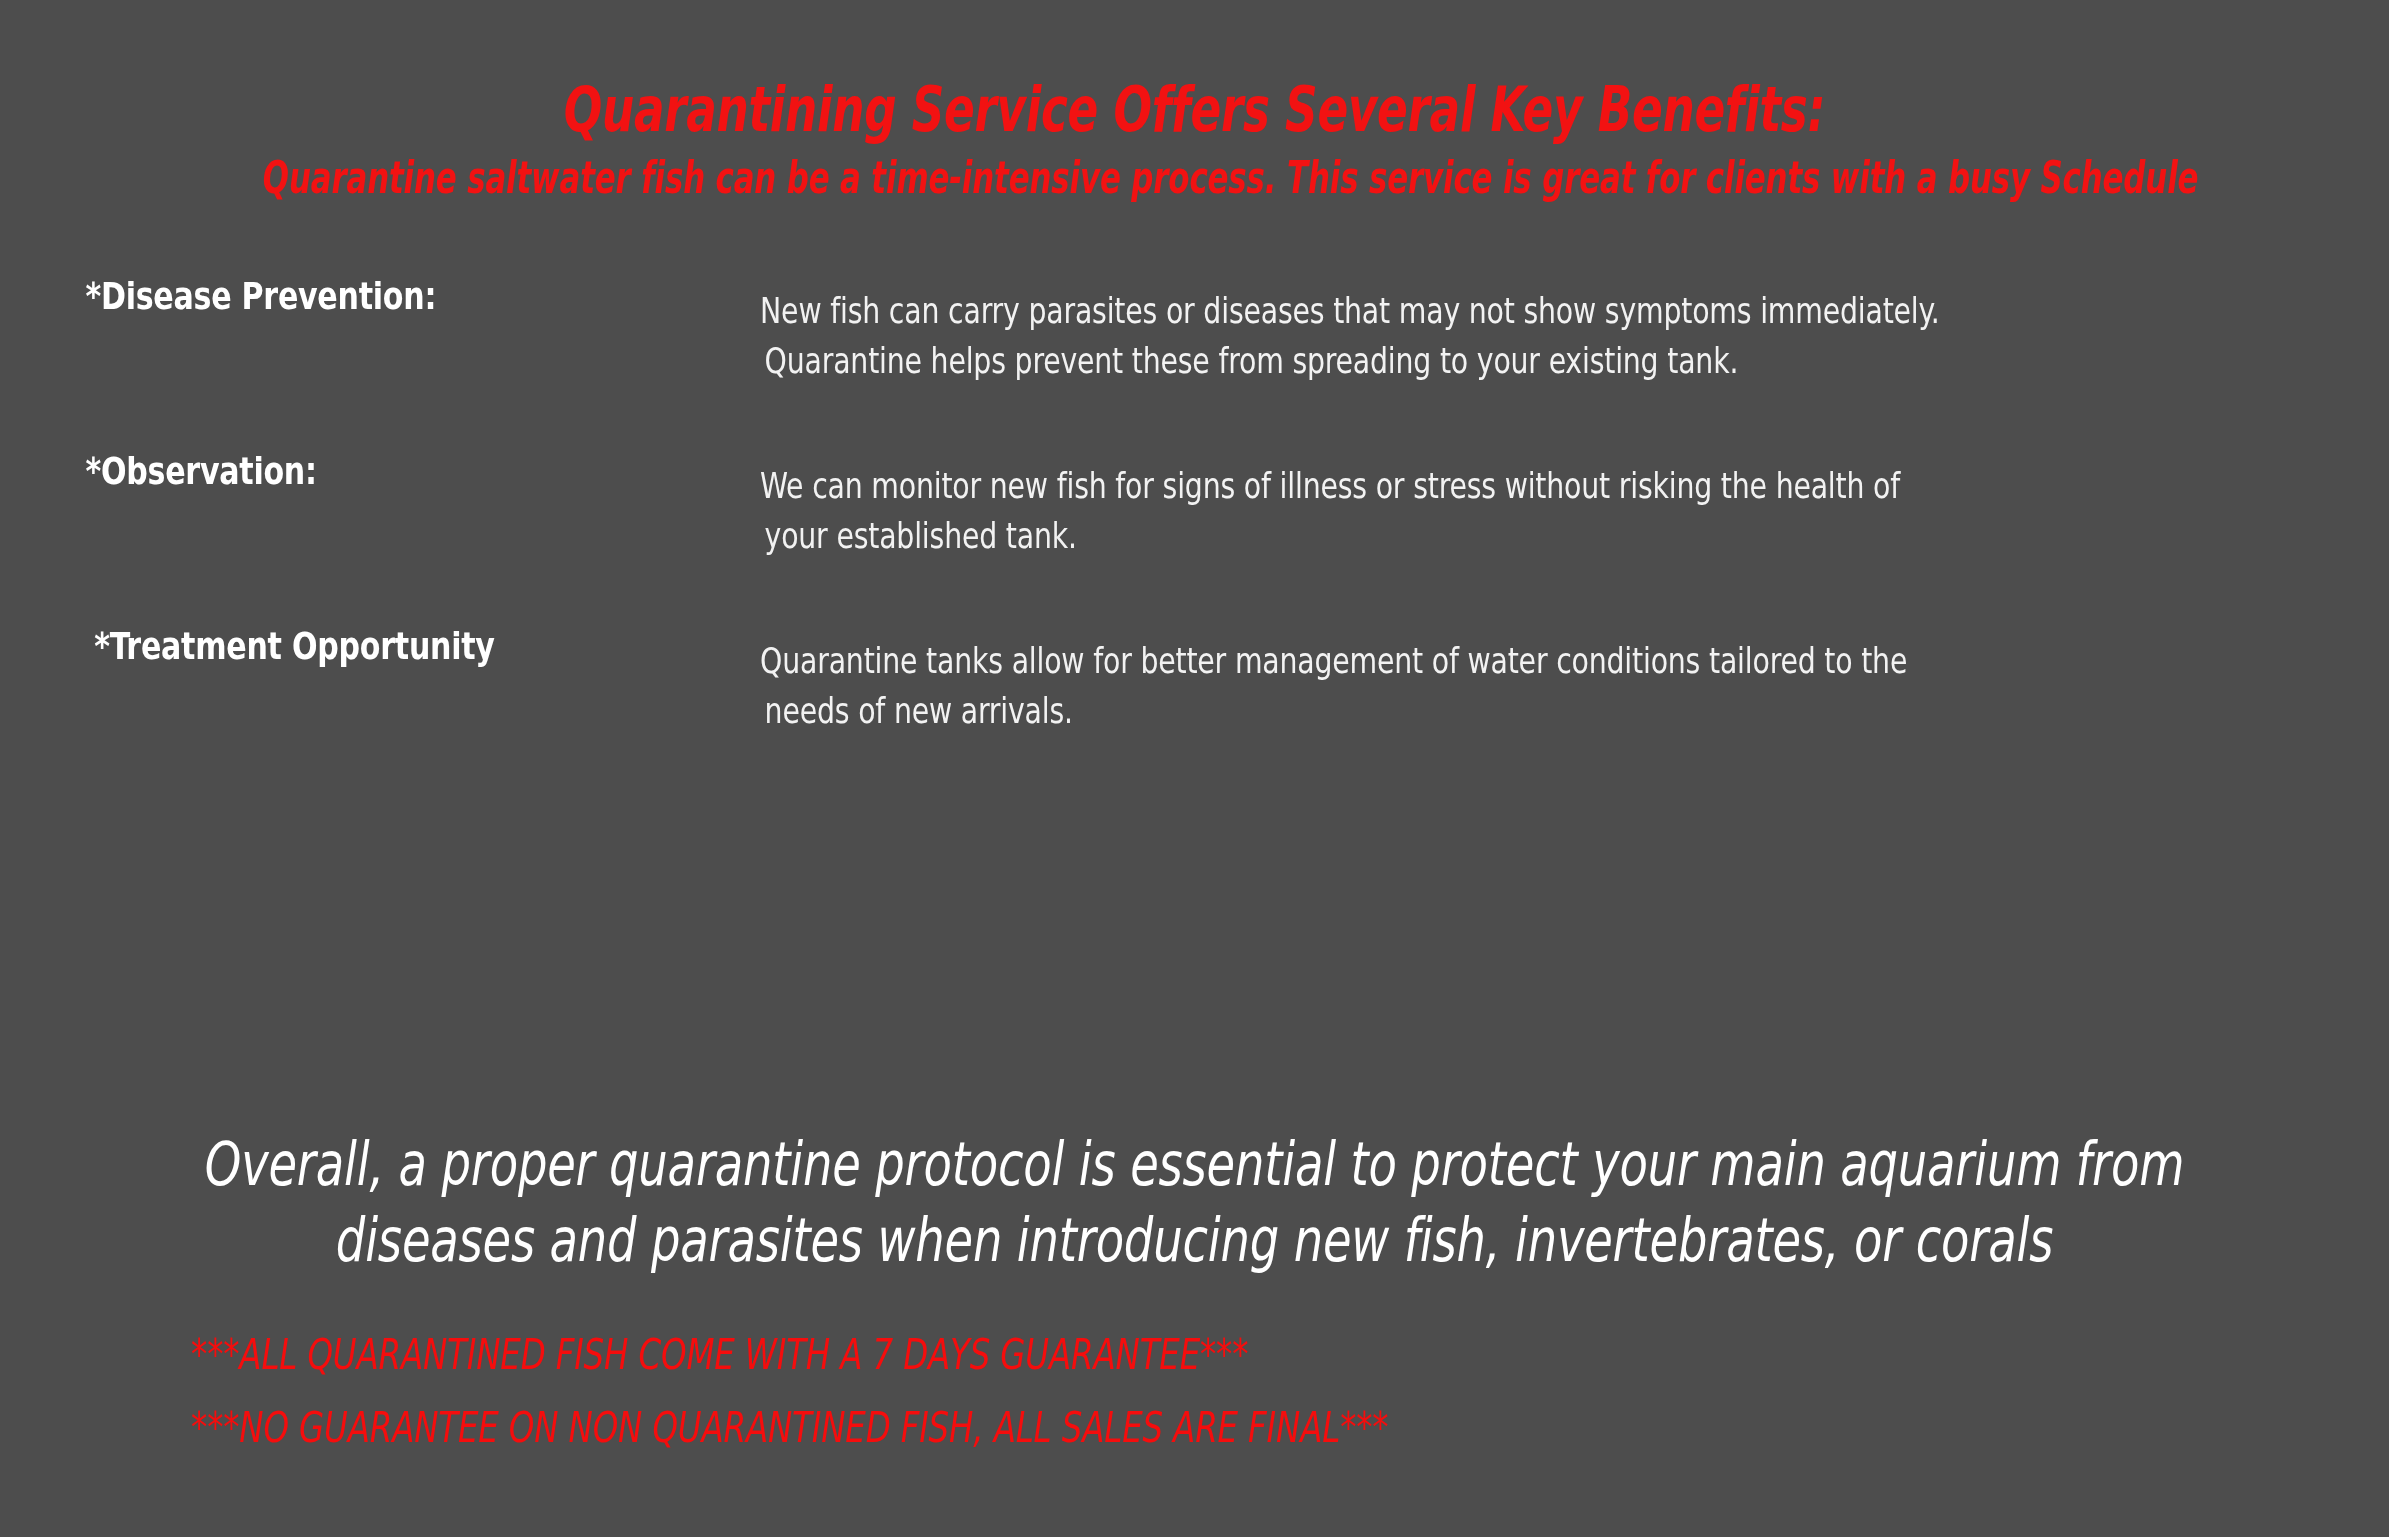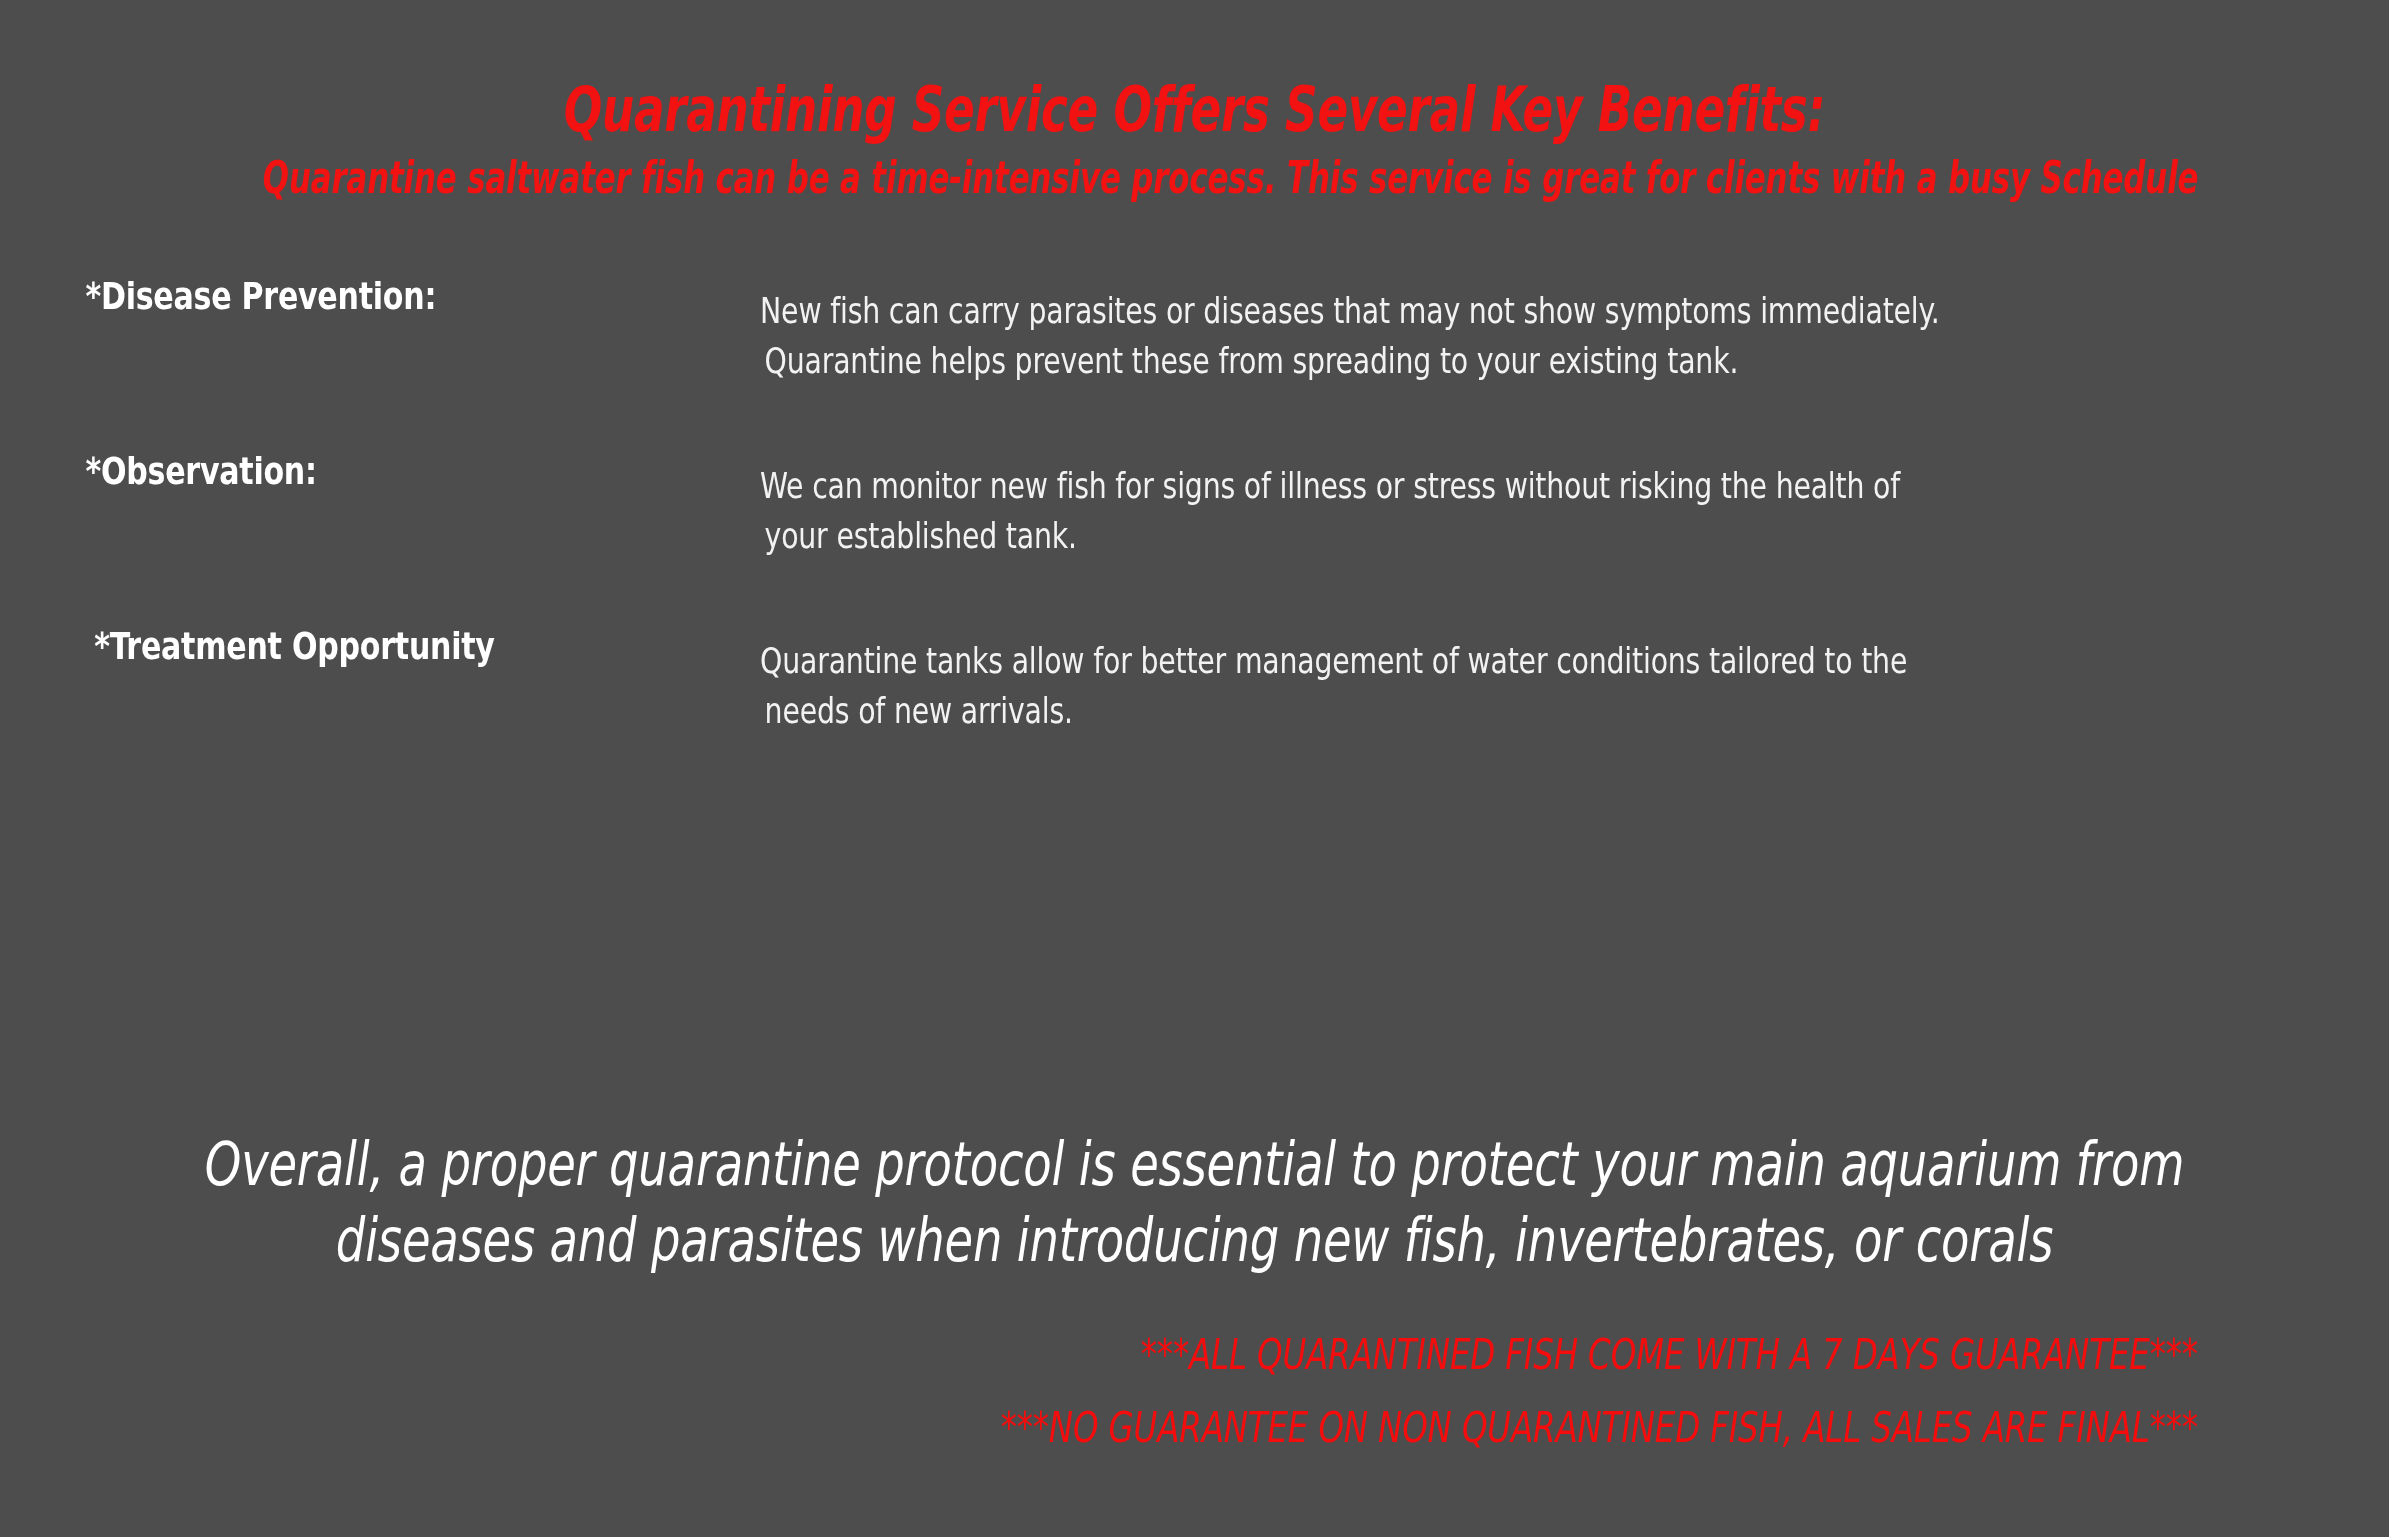--- a/index.html
+++ b/index.html
@@ -130,21 +130,21 @@
     transform-origin: center center;
     white-space: nowrap;
   }
 
   
   .notes {
     position: absolute;
     top: 1318px;
     left: 0;
     width: 2389px;
-    text-align: right;
+    text-align: left;
     color: #f50d0d;
     font-family: "DejaVu Sans Condensed", "Liberation Sans Narrow", "Liberation Sans", sans-serif;
     font-weight: 400;
     font-style: italic;
     font-size: 43px;
     line-height: 73px;
     letter-spacing: -0.2px;
   }
   .notes .nl {
     display: block;

